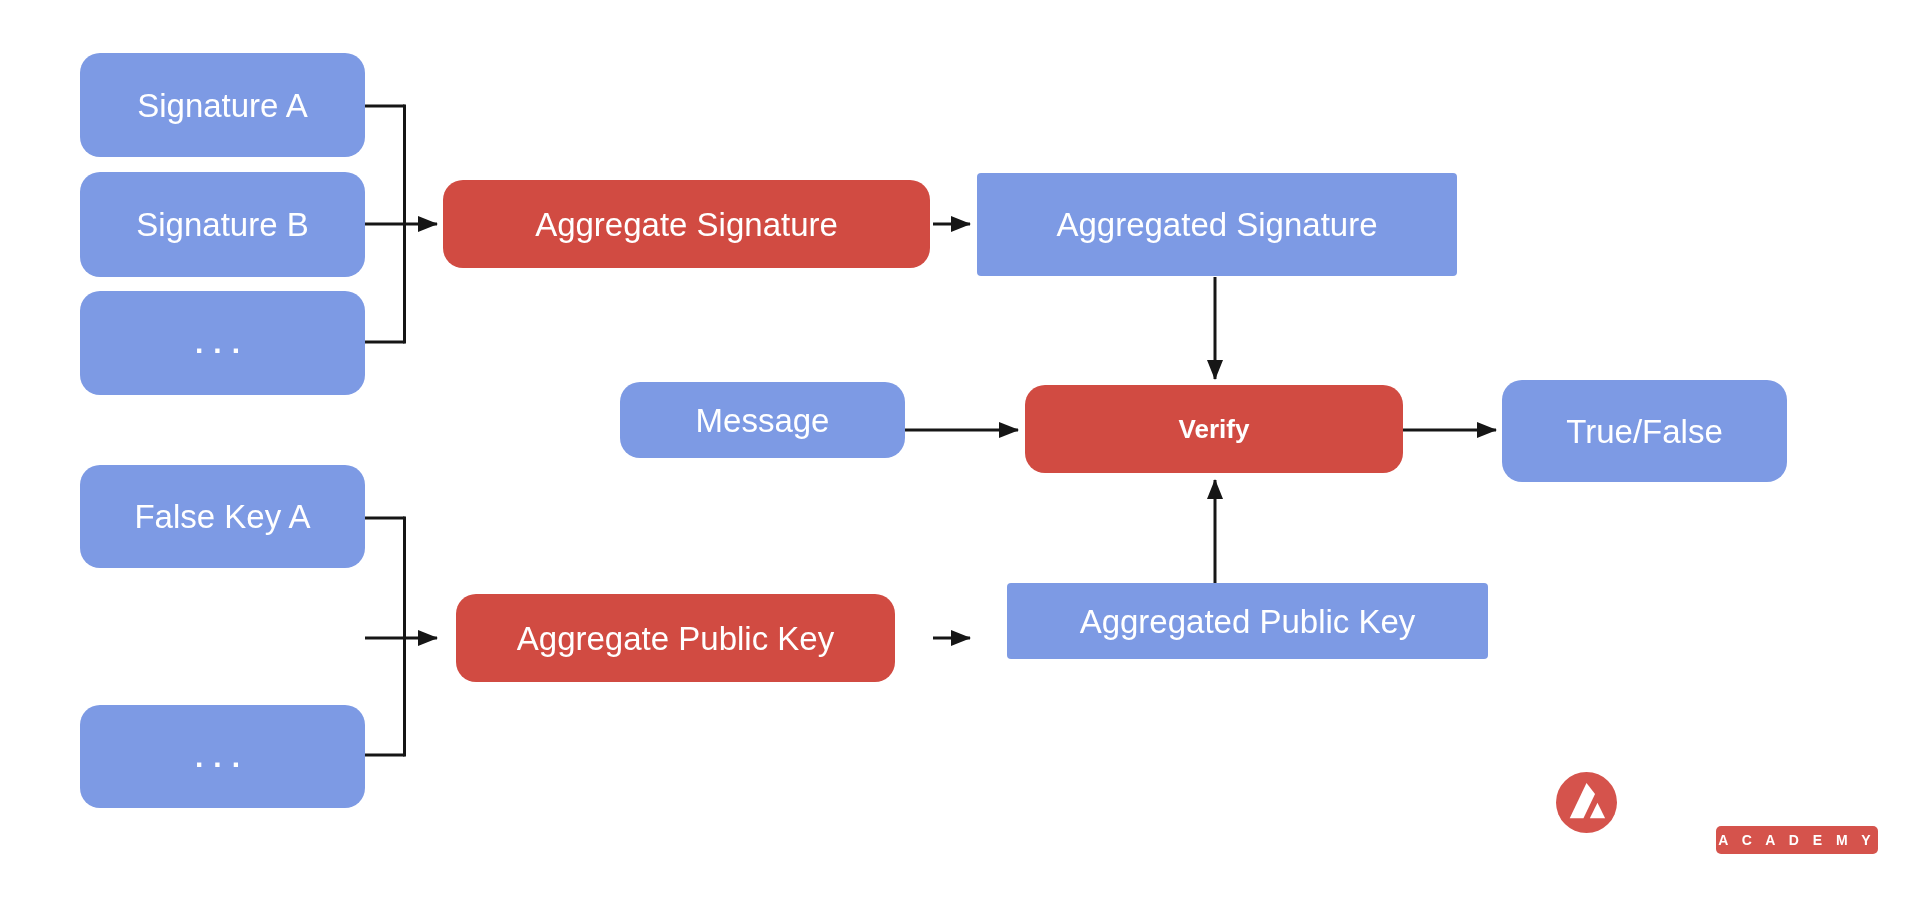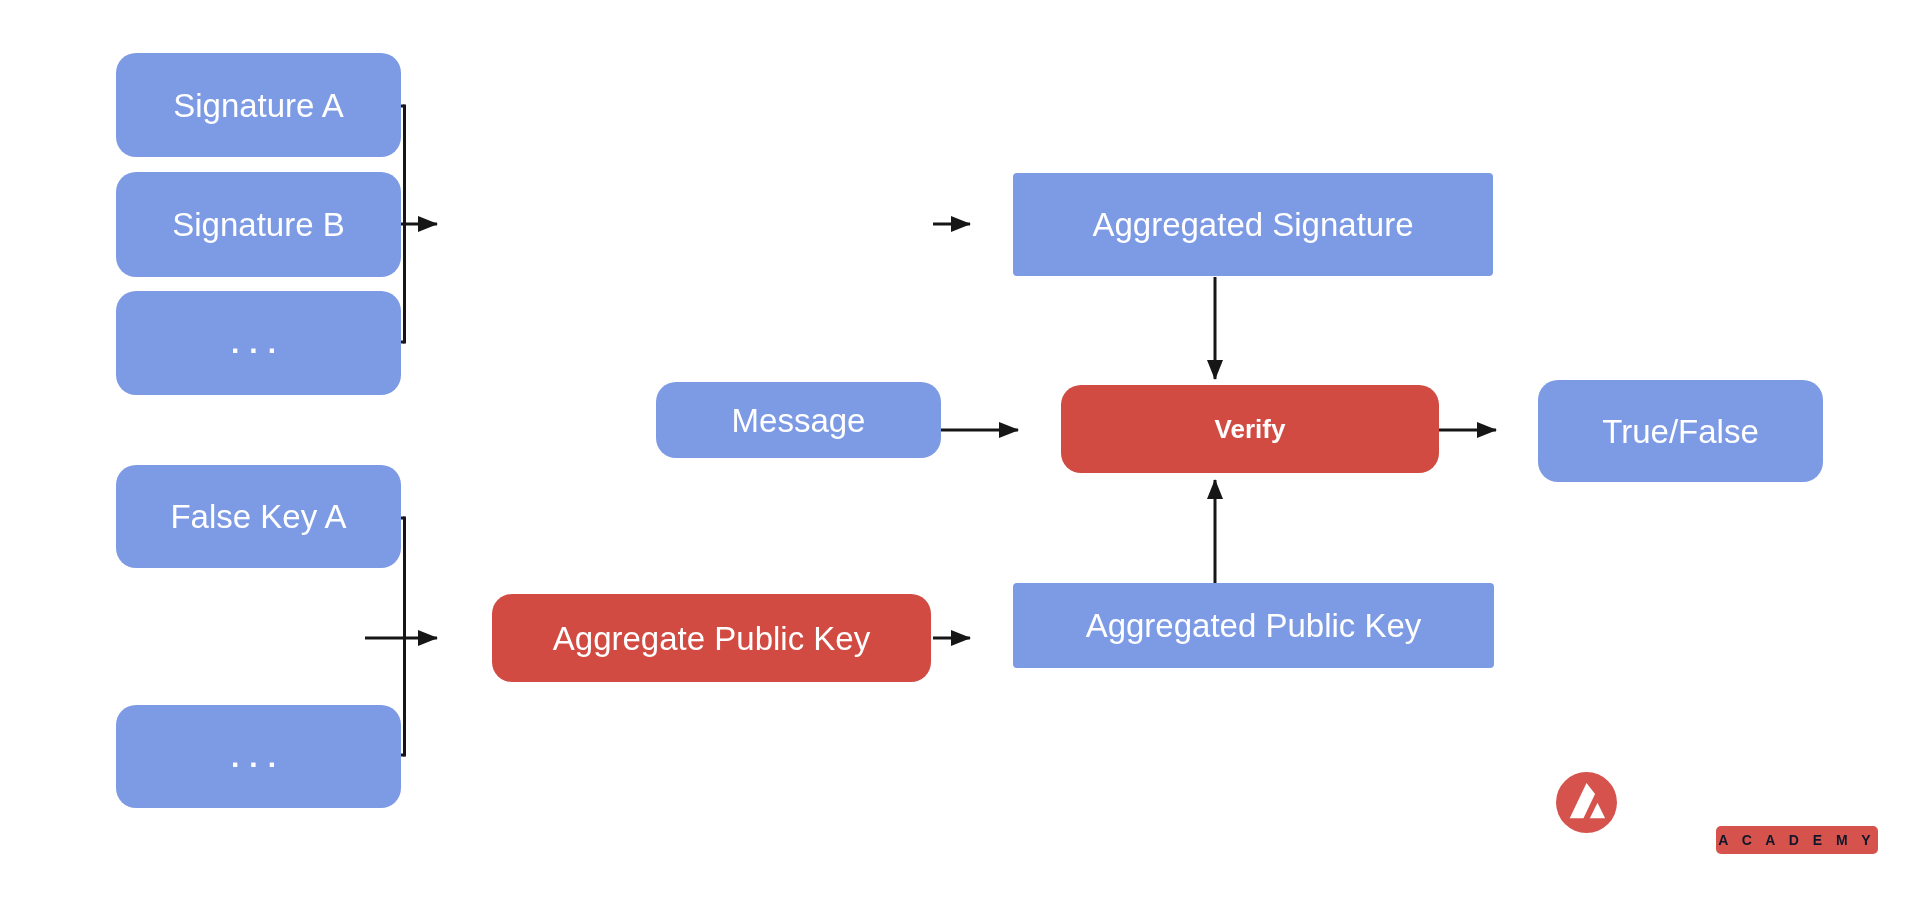--- a/index.html
+++ b/index.html
@@ -10,38 +10,38 @@
     --logo-red:#D5534C;
     --bg:#FFFFFF;
   }
   *{margin:0;padding:0;box-sizing:border-box;}
   html,body{width:1920px;height:904px;background:var(--bg);overflow:hidden;
     font-family:"Liberation Sans","DejaVu Sans",sans-serif;}
   #canvas{position:relative;width:1920px;height:904px;background:var(--bg);}
 
   .node{position:absolute;display:flex;align-items:center;justify-content:center;
     color:var(--text);font-size:33px;line-height:1;border-radius:20px;
-    text-align:center;white-space:nowrap;margin-left:36px;}
+    text-align:center;white-space:nowrap;}
   .node.blue{background:var(--node-blue);}
   .node.red{background:var(--node-red);}
   .node.big{border-radius:4px;}
   .node.bold{font-weight:bold;font-size:26px;}
   .dots{letter-spacing:10px;font-weight:bold;font-size:30px;}
 
   svg.wires{position:absolute;left:0;top:0;width:1920px;height:904px;pointer-events:none;}
 
   
   .logo{position:absolute;left:1556px;top:770px;width:330px;height:90px;}
   .logo-mark{position:absolute;left:0;top:2px;width:61px;height:61px;}
   .logo-brand{position:absolute;left:79px;top:15px;width:245px;
     color:var(--logo-red);font-size:30px;font-weight:bold;letter-spacing:5px;
     white-space:nowrap;}
   .logo-badge{position:absolute;left:160px;top:56px;width:162px;height:28px;
     background:var(--logo-red);border-radius:5px;display:flex;align-items:center;
-    justify-content:center;color:#0f172a;font-size:14px;font-weight:bold;
+    justify-content:center;color:#ffffff;font-size:14px;font-weight:bold;
     letter-spacing:5px;white-space:nowrap;}
 </style>
 </head>
 <body>
 
 <div id="canvas">
 
   <svg class="wires" viewBox="0 0 1920 904" xmlns="http://www.w3.org/2000/svg">
     <defs>
       <marker id="ah" markerUnits="userSpaceOnUse" markerWidth="22" markerHeight="18" refX="19" refY="8" orient="auto">
@@ -76,20 +76,23 @@
 
   <div class="node blue" style="left:80px;top:53px;width:285px;height:104px">
     <span>Signature A</span>
   </div>
   <div class="node blue" style="left:80px;top:172px;width:285px;height:105px">
     <span>Signature B</span>
   </div>
   <div class="node blue" style="left:80px;top:291px;width:285px;height:104px">
     <span class="dots">...</span>
   </div>
+  <div class="node red" style="left:443px;top:180px;width:487px;height:88px">
+    <span>Aggregate Signature</span>
+  </div>
   <div class="node blue big" style="left:977px;top:173px;width:480px;height:103px">
     <span>Aggregated Signature</span>
   </div>
 
   <div class="node blue" style="left:620px;top:382px;width:285px;height:76px">
     <span>Message</span>
   </div>
   <div class="node red bold" style="left:1025px;top:385px;width:378px;height:88px">
     <span>Verify</span>
   </div>
@@ -99,21 +102,21 @@
 
   <div class="node blue" style="left:80px;top:465px;width:285px;height:103px">
     <span>False Key A</span>
   </div>
   <div class="node blue" style="left:80px;top:705px;width:285px;height:103px">
     <span class="dots">...</span>
   </div>
   <div class="node red" style="left:456px;top:594px;width:439px;height:88px">
     <span>Aggregate Public Key</span>
   </div>
-  <div class="node blue big" style="left:977px;top:583px;width:481px;height:85px">
+  <div class="node blue big" style="left:1007px;top:583px;width:481px;height:76px">
     <span>Aggregated Public Key</span>
   </div>
 
   <div class="logo">
     <svg class="logo-mark" viewBox="0 0 100 100" xmlns="http://www.w3.org/2000/svg">
       <circle cx="50" cy="50" r="50" fill="#D5534C"></circle>
       <path d="M50 18 L22.5 76 H45 L64 36 Z" fill="#FFFFFF"></path>
       <path d="M68 50.5 L80.5 76 H55.5 Z" fill="#FFFFFF"></path>
     </svg>
     <div class="logo-badge">

